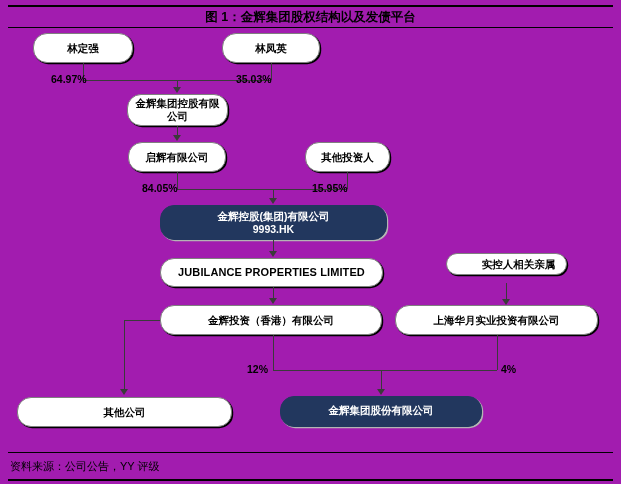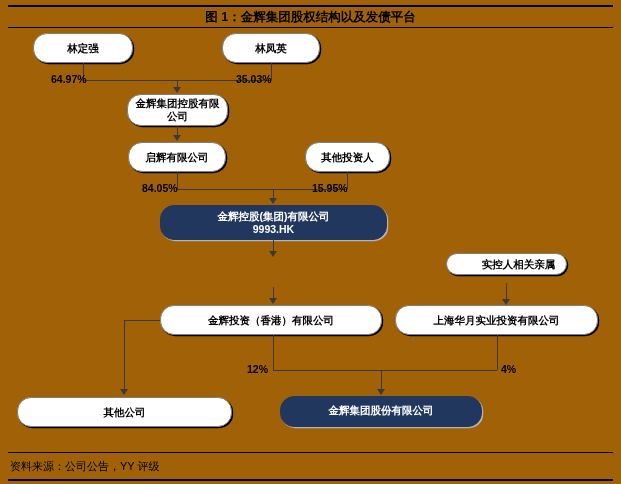--- a/index.html
+++ b/index.html
@@ -7,21 +7,21 @@
     padding: 0;
     background: #ffffff;
   }
   body {
     font-family: "Liberation Sans", "DejaVu Sans", sans-serif;
   }
   #page {
     position: relative;
     width: 621px;
     height: 484px;
-    background: #a16207;
+    background: #a21caf;
     overflow: hidden;
   }
 
   
   .rule {
     position: absolute;
     left: 8px;
     width: 605px;
     background: #000000;
   }
@@ -164,20 +164,23 @@
   <div class="pct" style="left:312px; top:182px;">15.95%</div>
 
   <div class="node accent" style="left:160px; top:205px; width:227px; height:35px; flex-direction:column; justify-content:center;">
     <span>金辉控股(集团)有限公司</span>
     <span>9993.HK</span>
   </div>
 
   <div class="vline" style="left:273px; top:240px; height:12px;"></div>
   <div class="arrow" style="left:269px; top:251px;"></div>
 
+  <div class="node plain latin" style="left:160px; top:258px; width:223px; height:29px;">
+    <span>JUBILANCE PROPERTIES LIMITED</span>
+  </div>
 
   <div class="node plain" style="left:446px; top:253px; width:121px; height:22px;padding-left:27px;">
     <span>实控人相关亲属</span>
   </div>
 
   <div class="vline" style="left:273px; top:287px; height:12px;"></div>
   <div class="arrow" style="left:269px; top:298px;"></div>
 
   <div class="vline" style="left:506px; top:283px; height:17px;"></div>
   <div class="arrow" style="left:502px; top:299px;"></div>

